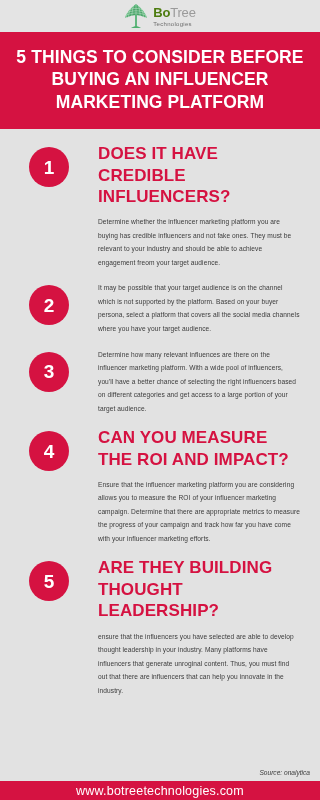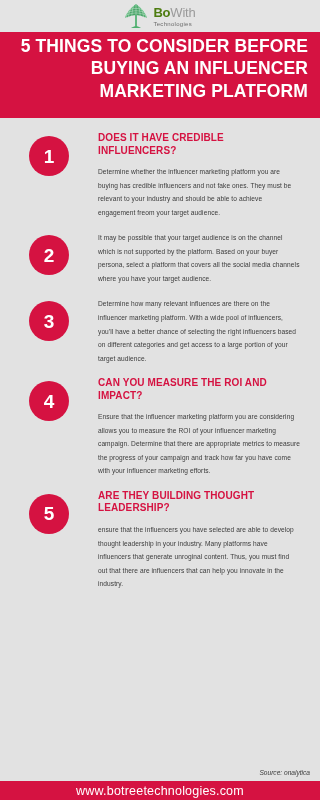--- a/index.html
+++ b/index.html
@@ -58,22 +58,22 @@
     font-size: 6px;
     color: #6d6d6d;
     letter-spacing: 0.3px;
     margin-top: 2px;
   }
 
   
   .title-banner {
     background: #d51241;
     color: #ffffff;
-    padding: 3px 12px 16px 12px;
-    text-align: right;
+    padding: 14px 12px 16px 12px;
+    text-align: center;
     flex: 0 0 auto;
   }
   .title-banner h1 {
     margin: 0;
     font-size: 17.5px;
     line-height: 1.28;
     font-weight: bold;
     letter-spacing: 0.1px;
     text-transform: uppercase;
   }
@@ -111,21 +111,21 @@
     font-weight: bold;
     line-height: 1;
   }
   .text-col {
     flex: 1 1 auto;
     padding-right: 4px;
   }
   .item-head {
     margin: 0 0 8px 0;
     color: #d51241;
-    font-size: 10px;
+    font-size: 17px;
     line-height: 1.26;
     font-weight: bold;
     text-transform: uppercase;
     letter-spacing: 0.1px;
   }
   .item-body {
     margin: 0;
     color: #3b3b3b;
     font-size: 6.6px;
     line-height: 2.05;
@@ -176,21 +176,21 @@
           <path d="M8 17 C5.5 22 4.5 26 4 30"></path>
           <path d="M40 17 C42.5 22 43.5 26 44 30"></path>
           <path d="M5 24 C13 21 19 20 24 20 C29 20 35 21 43 24"></path>
           <path d="M7 19 C14 16.5 19 15.5 24 15.5 C29 15.5 34 16.5 41 19"></path>
           <path d="M11 13 C16 11.5 20 10.8 24 10.8 C28 10.8 32 11.5 37 13"></path>
         </g>
         <rect x="22.3" y="24" width="3.4" height="22" fill="#4caf6d"></rect>
         <path d="M23 46 C19 47 16 48.5 14 50 L34 50 C32 48.5 29 47 25 46 Z" fill="#4caf6d"></path>
       </svg>
       <div class="logo-text">
-        <div class="logo-top"><span class="logo-bo">Bo</span><span class="logo-tree">With</span></div>
+        <div class="logo-top"><span class="logo-bo">Bo</span><span class="logo-tree">Tree</span></div>
         <div class="logo-sub">Technologies</div>
       </div>
     </div>
   </div>
 
   <div class="title-banner">
     <h1>5 THINGS TO CONSIDER BEFORE BUYING AN INFLUENCER MARKETING PLATFORM</h1>
   </div>
 
   <div class="content">

